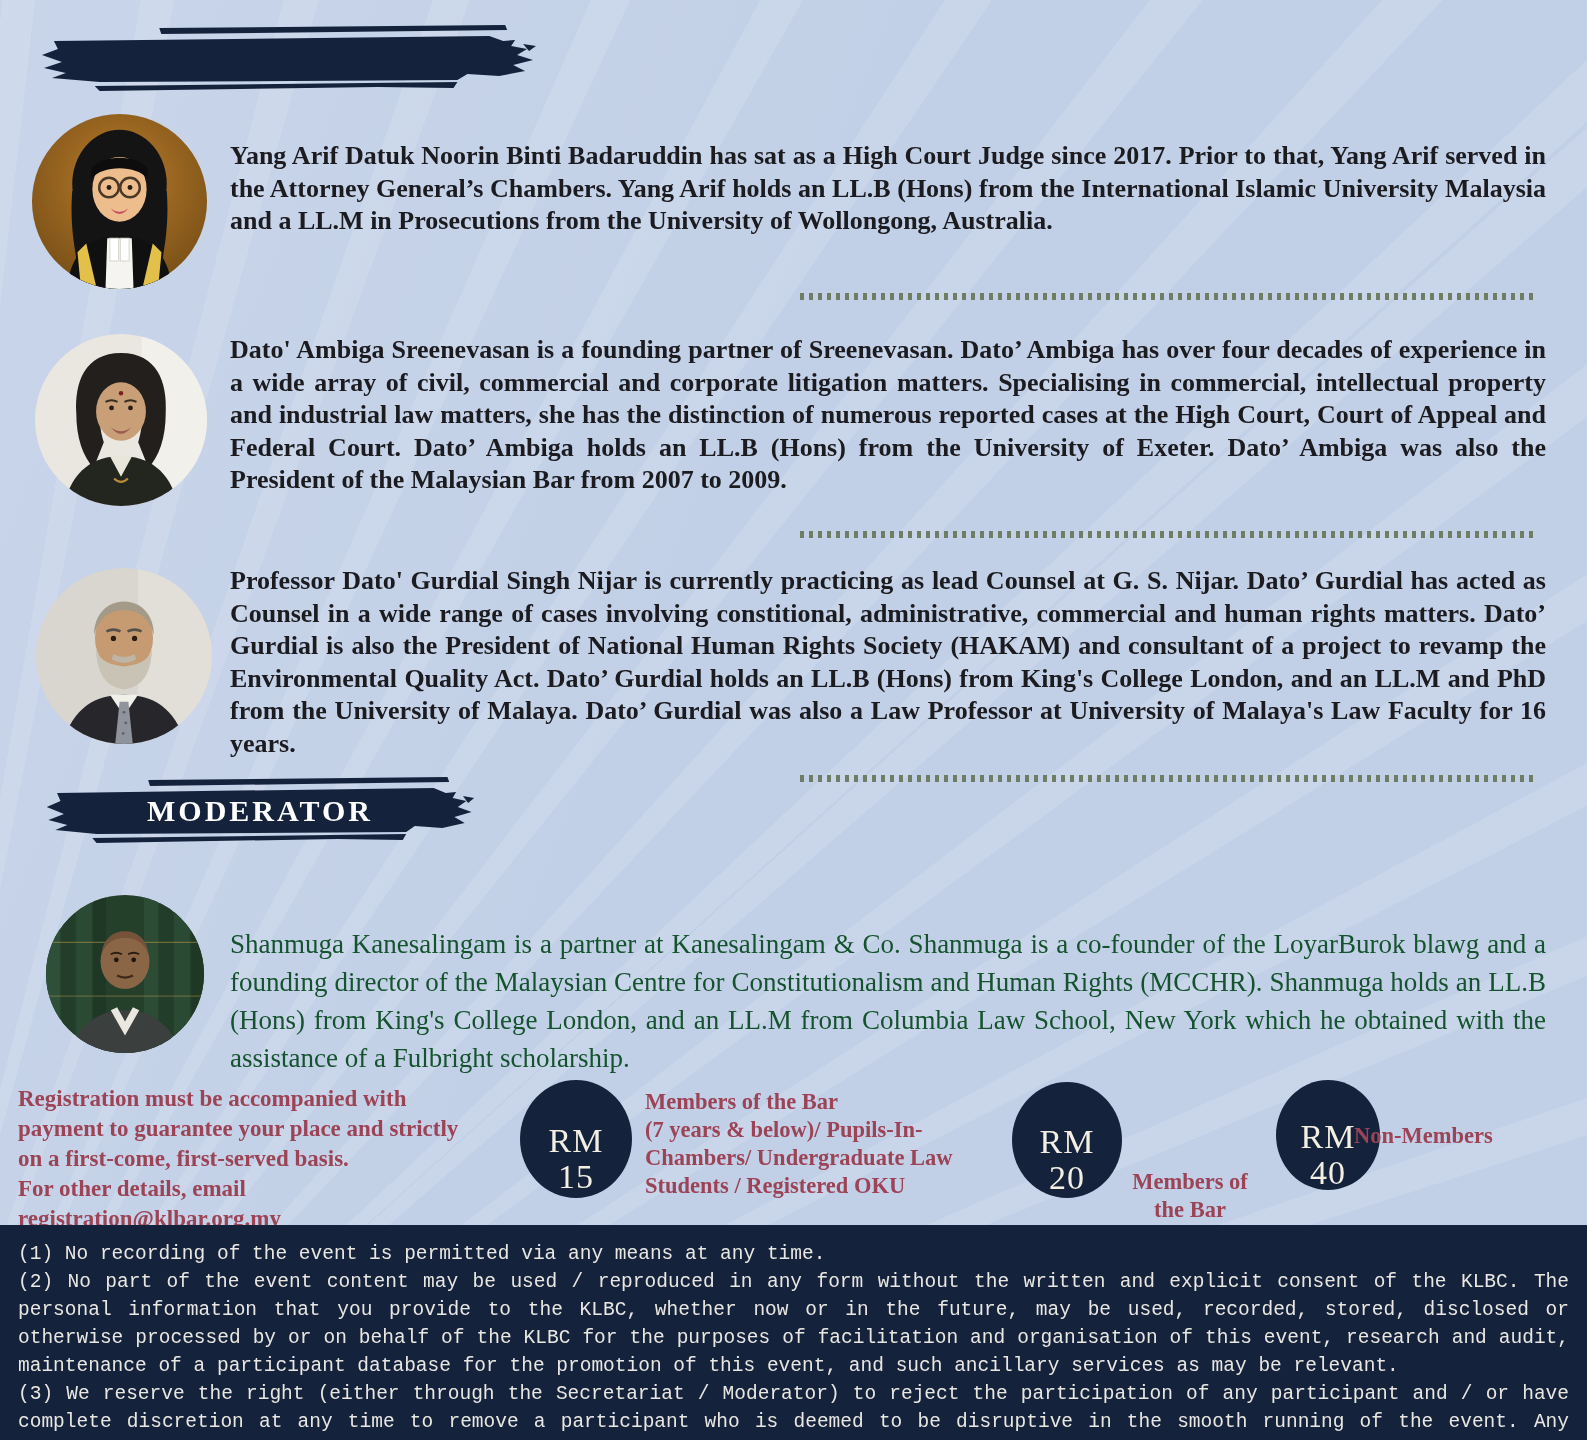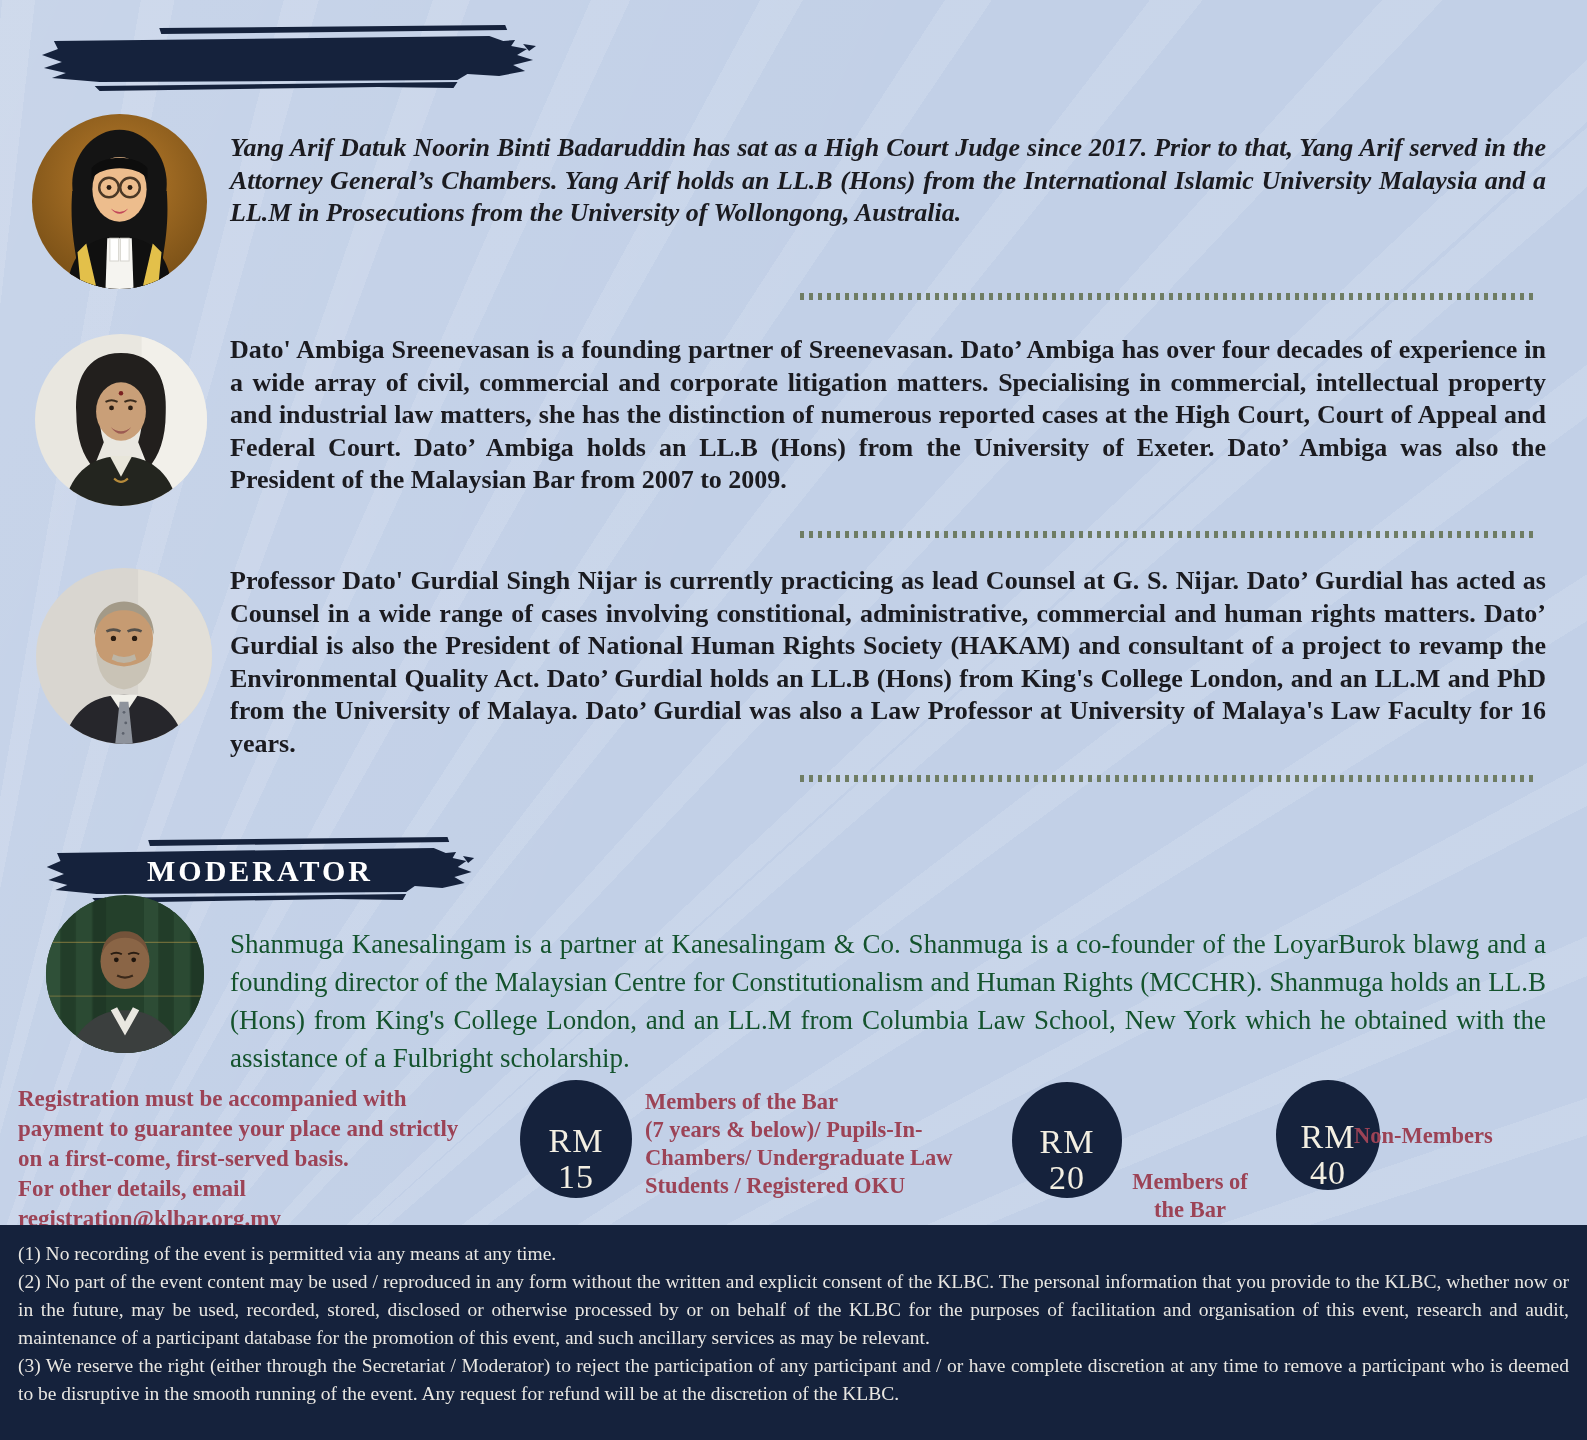--- a/index.html
+++ b/index.html
@@ -49,21 +49,21 @@
   }
   .price-circle .cur{font-size:34px;line-height:36px;letter-spacing:1px;margin-top:40px;}
   .price-circle .amt{font-size:34px;line-height:36px;letter-spacing:1px;}
   .price-label{
     position:absolute;color:#9c4356;font-weight:700;font-size:22.5px;line-height:28px;
   }
   .footer{
     position:absolute;left:0;top:1225px;width:1587px;height:215px;
     background:#15223c;color:#e9e7e2;
     box-sizing:border-box;padding:15px 18px 0 18px;
-    font-size:19.5px;line-height:28px;
+    font-size:19.5px;line-height:28px;font-family:Liberation Mono, monospace;
   }
   .footer p{margin:0;text-align:justify;}
   .footer p.first{text-align:left;}
 </style>
 </head>
 <body>
 
 <div class="poster">
 
   <div class="banner" style="left:40px;top:24px;width:497px;height:72px;">
@@ -97,21 +97,21 @@
       <circle cx="56" cy="42" r="1.4" fill="#2b1d12"></circle>
       <path d="M45 54 Q50 58 55 54 Q50 60 45 54 Z" fill="#c2485a"></path>
       <path d="M20 100 C22 78 34 70 50 70 C66 70 78 78 80 100 Z" fill="#101010"></path>
       <path d="M43 71 L57 71 L58 100 L42 100 Z" fill="#f5f4f0"></path>
       <rect x="44.5" y="71" width="5" height="13" fill="#ffffff" stroke="#d8d6d0" stroke-width="0.6"></rect>
       <rect x="50.5" y="71" width="5" height="13" fill="#ffffff" stroke="#d8d6d0" stroke-width="0.6"></rect>
       <path d="M26 79 L31 74 L37 100 L28 100 Z" fill="#e3c04a"></path>
       <path d="M74 79 L69 74 L63 100 L72 100 Z" fill="#e3c04a"></path>
     </svg>
   </div>
-  <div class="bio" style="top:132px;font-style:italic;">Yang Arif Datuk Noorin Binti Badaruddin has sat as a High Court Judge since 2017. Prior to that, Yang Arif served in the Attorney General’s Chambers. Yang Arif holds an LL.B (Hons) from the International Islamic University Malaysia and a LL.M in Prosecutions from the University of Wollongong, Australia.</div>
+  <div class="bio" style="top:140px;">Yang Arif Datuk Noorin Binti Badaruddin has sat as a High Court Judge since 2017. Prior to that, Yang Arif served in the Attorney General’s Chambers. Yang Arif holds an LL.B (Hons) from the International Islamic University Malaysia and a LL.M in Prosecutions from the University of Wollongong, Australia.</div>
   <div class="divider" style="top:293px;"></div>
 
   <div class="photo" style="left:35px;top:334px;width:172px;height:172px;">
     <svg viewBox="0 0 100 100">
       <rect width="100" height="100" fill="#e9e7e0"></rect>
       <rect x="62" width="38" height="100" fill="#f2f0ea"></rect>
       <path d="M50 11 C29 11 23 28 24 46 C24 61 28 71 34 78 L40 63 C36 50 36 33 50 31 C64 33 64 50 60 63 L66 78 C72 71 76 61 76 46 C77 28 71 11 50 11 Z" fill="#221f1d"></path>
       <ellipse cx="50" cy="45" rx="14.5" ry="17" fill="#c99f78"></ellipse>
       <circle cx="50" cy="34.5" r="1.3" fill="#7a2020"></circle>
       <circle cx="44.5" cy="43" r="1.4" fill="#2b1d12"></circle>
@@ -143,21 +143,21 @@
       <path d="M42 72 L50 84 L58 72 Z" fill="#f0efe9"></path>
       <path d="M47.5 76 L52.5 76 L55 100 L45 100 Z" fill="#8e939c"></path>
       <circle cx="50" cy="82" r="0.8" fill="#5d636e"></circle>
       <circle cx="51" cy="88" r="0.8" fill="#5d636e"></circle>
       <circle cx="49.5" cy="94" r="0.8" fill="#5d636e"></circle>
     </svg>
   </div>
   <div class="bio" style="top:565px;">Professor Dato' Gurdial Singh Nijar is currently practicing as lead Counsel at G. S. Nijar. Dato’ Gurdial has acted as Counsel in a wide range of cases involving constitional, administrative, commercial and human rights matters. Dato’ Gurdial is also the President of National Human Rights Society (HAKAM) and consultant of a project to revamp the Environmental Quality Act. Dato’ Gurdial holds an LL.B (Hons) from King's College London, and an LL.M and PhD from the University of Malaya. Dato’ Gurdial was also a Law Professor at University of Malaya's Law Faculty for 16 years.</div>
   <div class="divider" style="top:775px;"></div>
 
-  <div class="banner" style="left:45px;top:836px;width:430px;height:72px;">
+  <div class="banner" style="left:45px;top:776px;width:430px;height:72px;">
     <svg viewBox="0 0 500 72" preserveAspectRatio="none">
       <g fill="#15223c">
         <path d="M120 4 L468 1 L470 6 L300 8 L122 10 Z"></path>
         <path d="M14 17 L452 12 L466 17 L478 16 L474 22 L490 25 L480 31 L496 36 L476 41 L488 47 L462 52 L430 50 L420 56 L60 58 L12 54 L26 49 L4 44 L22 38 L2 31 L18 25 Z"></path>
         <path d="M55 62 L420 58 L416 64 L340 63 L60 67 Z"></path>
         <path d="M486 20 L499 22 L492 27 Z"></path>
       </g>
     </svg>
     <span class="banner-label">MODERATOR</span>
   </div>

